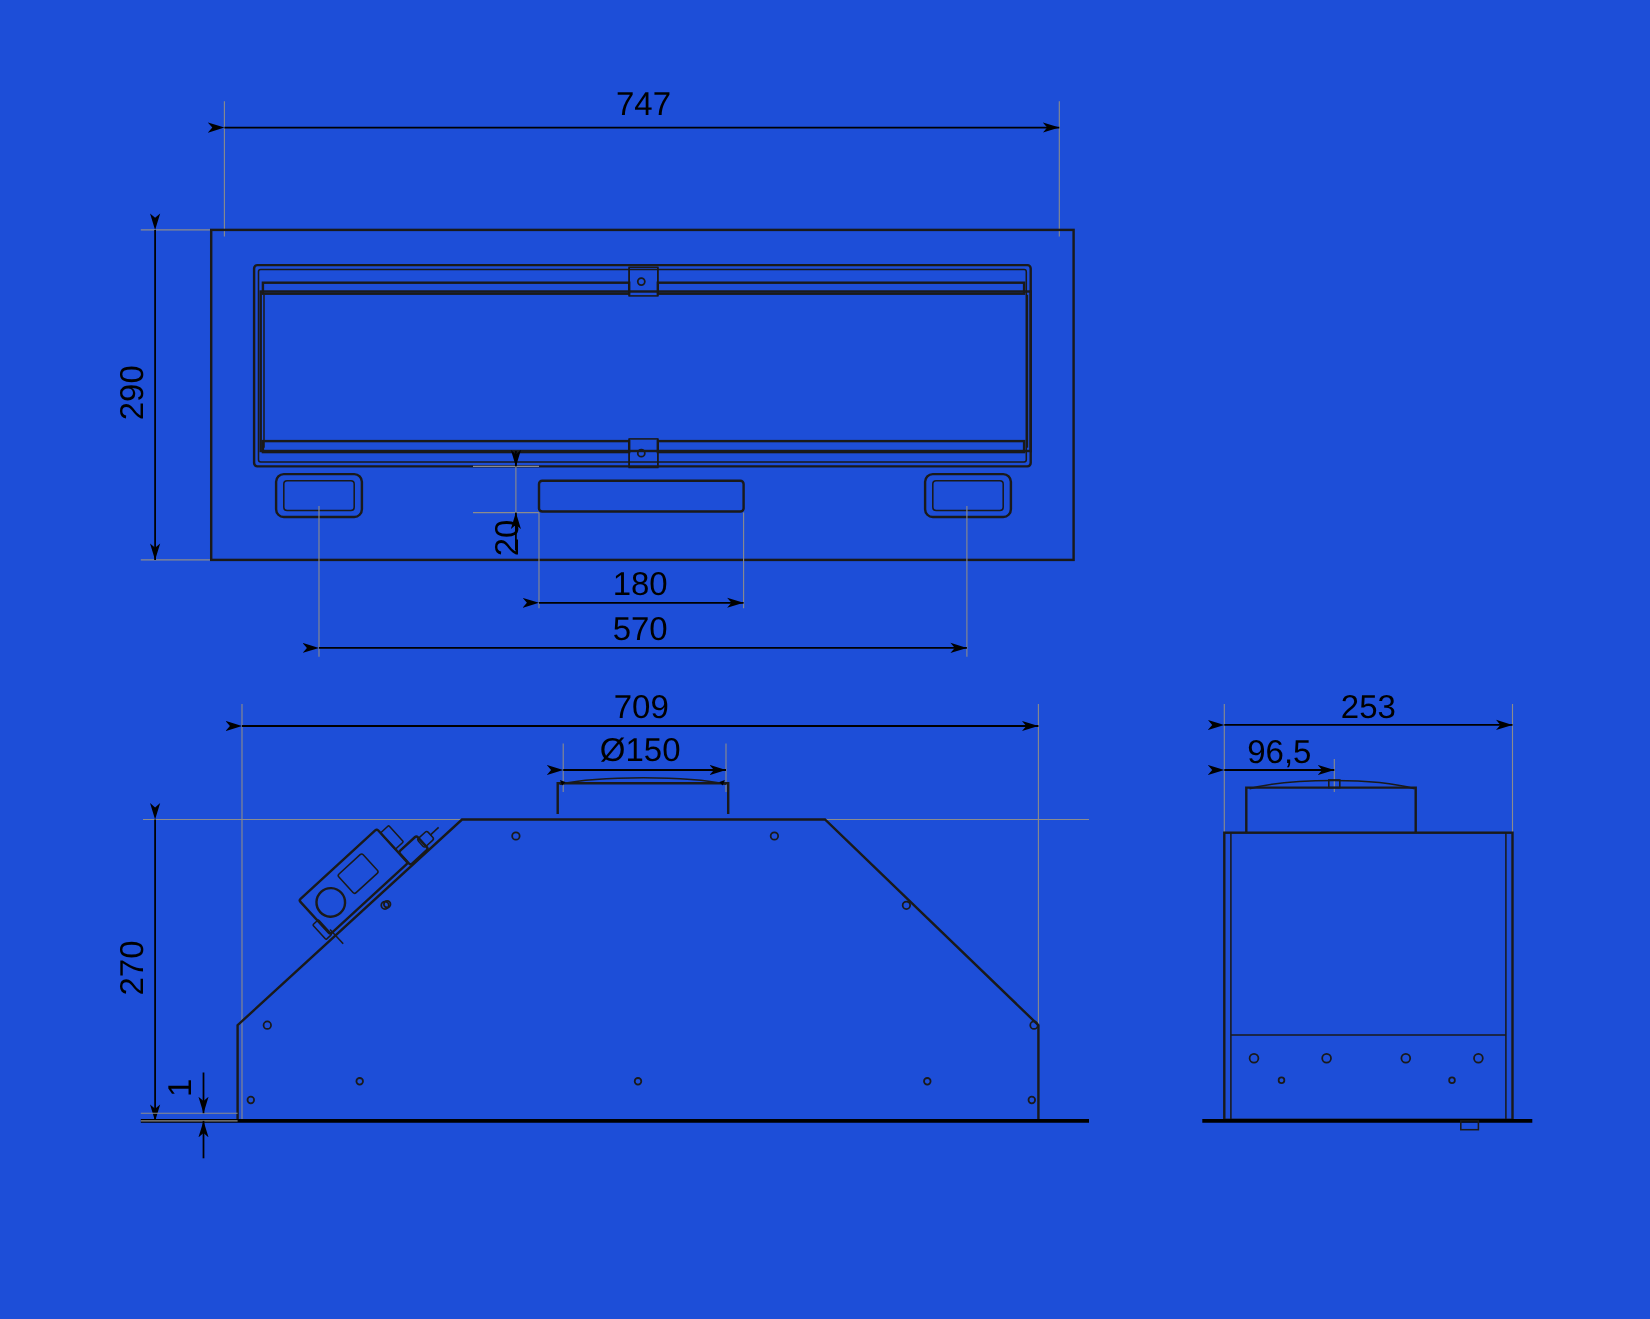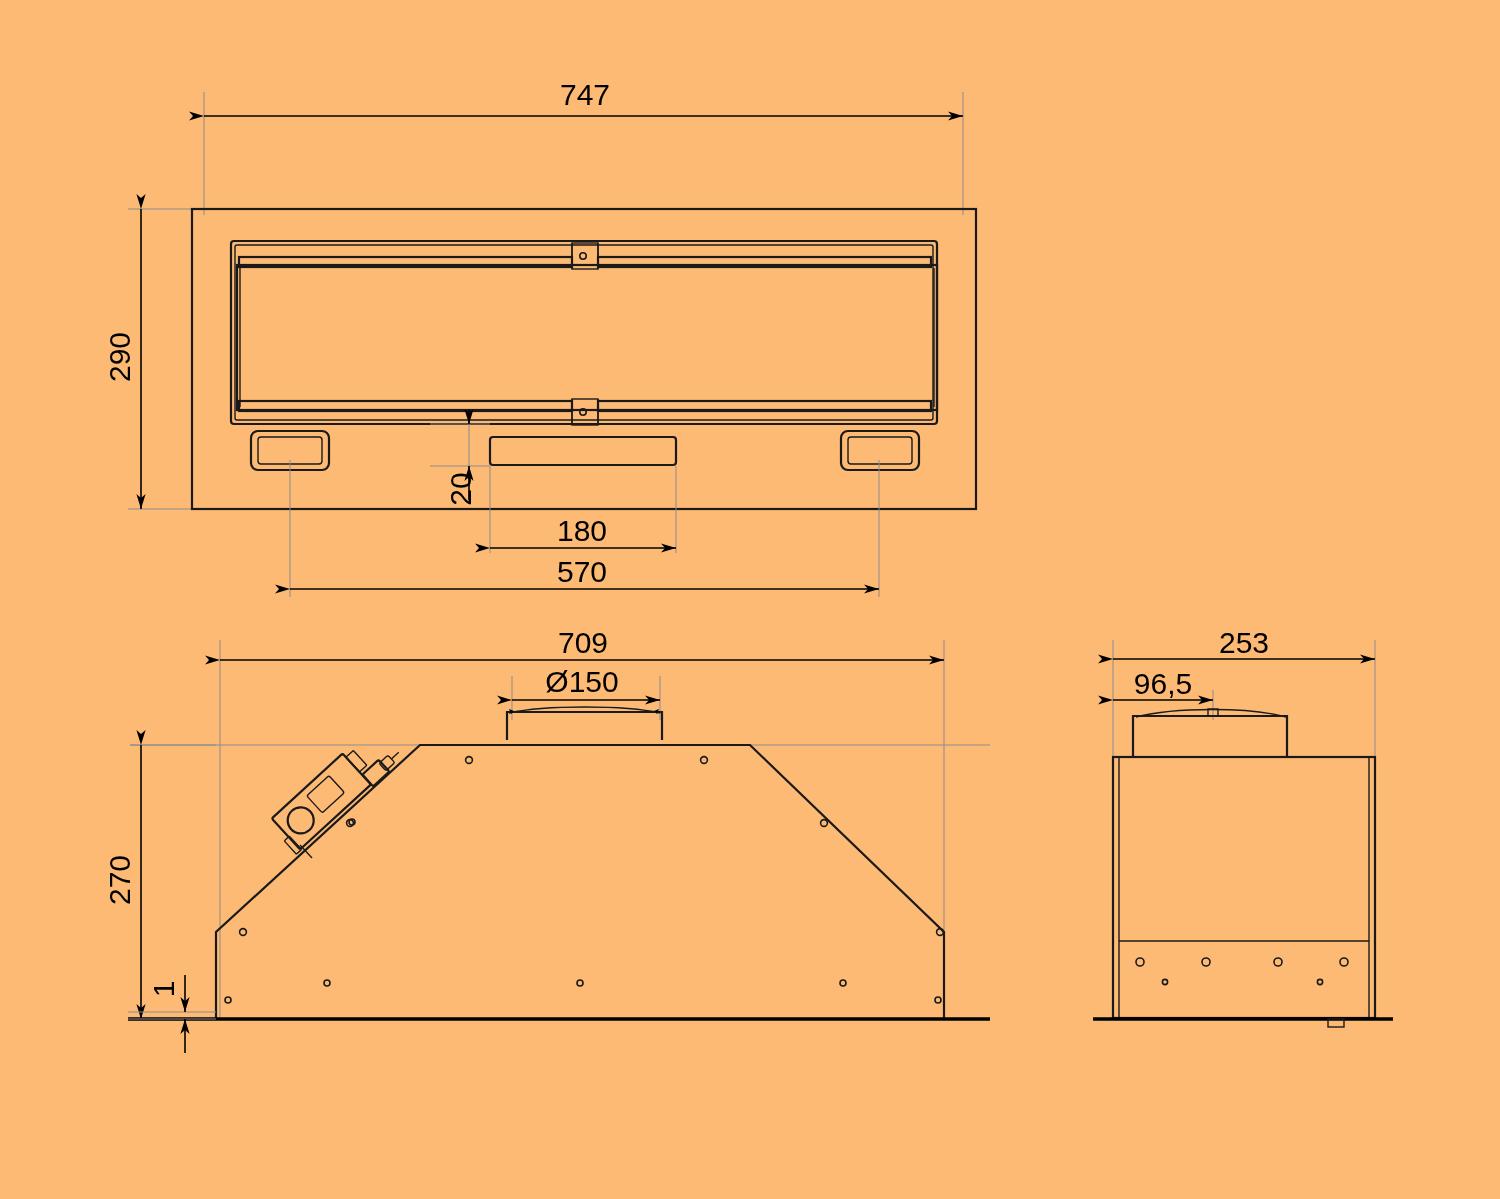--- a/index.html
+++ b/index.html
@@ -2,21 +2,21 @@
 <html><head>
 <meta charset="utf-8">
 <style>
   html,body{margin:0;padding:0;background:#ffffff;}
   body{
     width:1500px;height:1199px;
     font-family:"Liberation Sans", sans-serif;
     color:#000000;
     overflow:hidden;
   }
-  #sheet{position:relative;width:1500px;height:1199px;background:#fdba74;}
+  #sheet{position:relative;width:1500px;height:1199px;background:#1d4ed8;}
   svg#drawing{position:absolute;top:0;left:0;width:1500px;height:1199px;}
   .dimtext{
     font-family:"Liberation Sans", sans-serif;
     font-size:30px;
     fill:#000000;
     text-anchor:middle;
     dominant-baseline:middle;
   }
   .obj{fill:none;stroke:#1a1a1a;stroke-width:2.2;stroke-linejoin:miter;stroke-linecap:butt;}
   .objthin{fill:none;stroke:#1a1a1a;stroke-width:1.4;}

